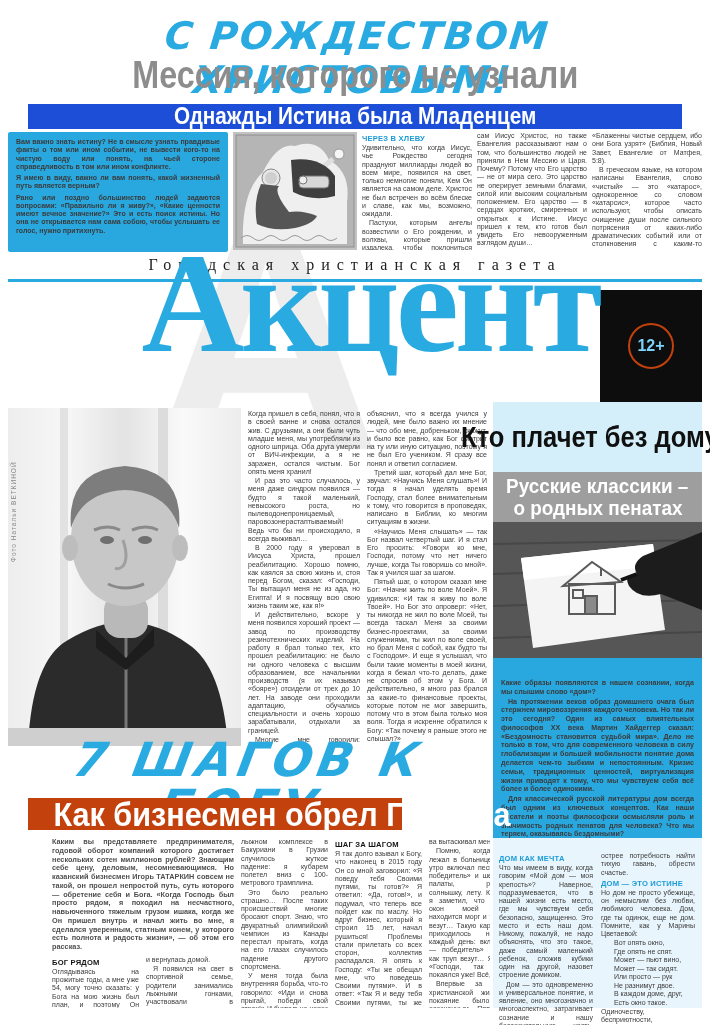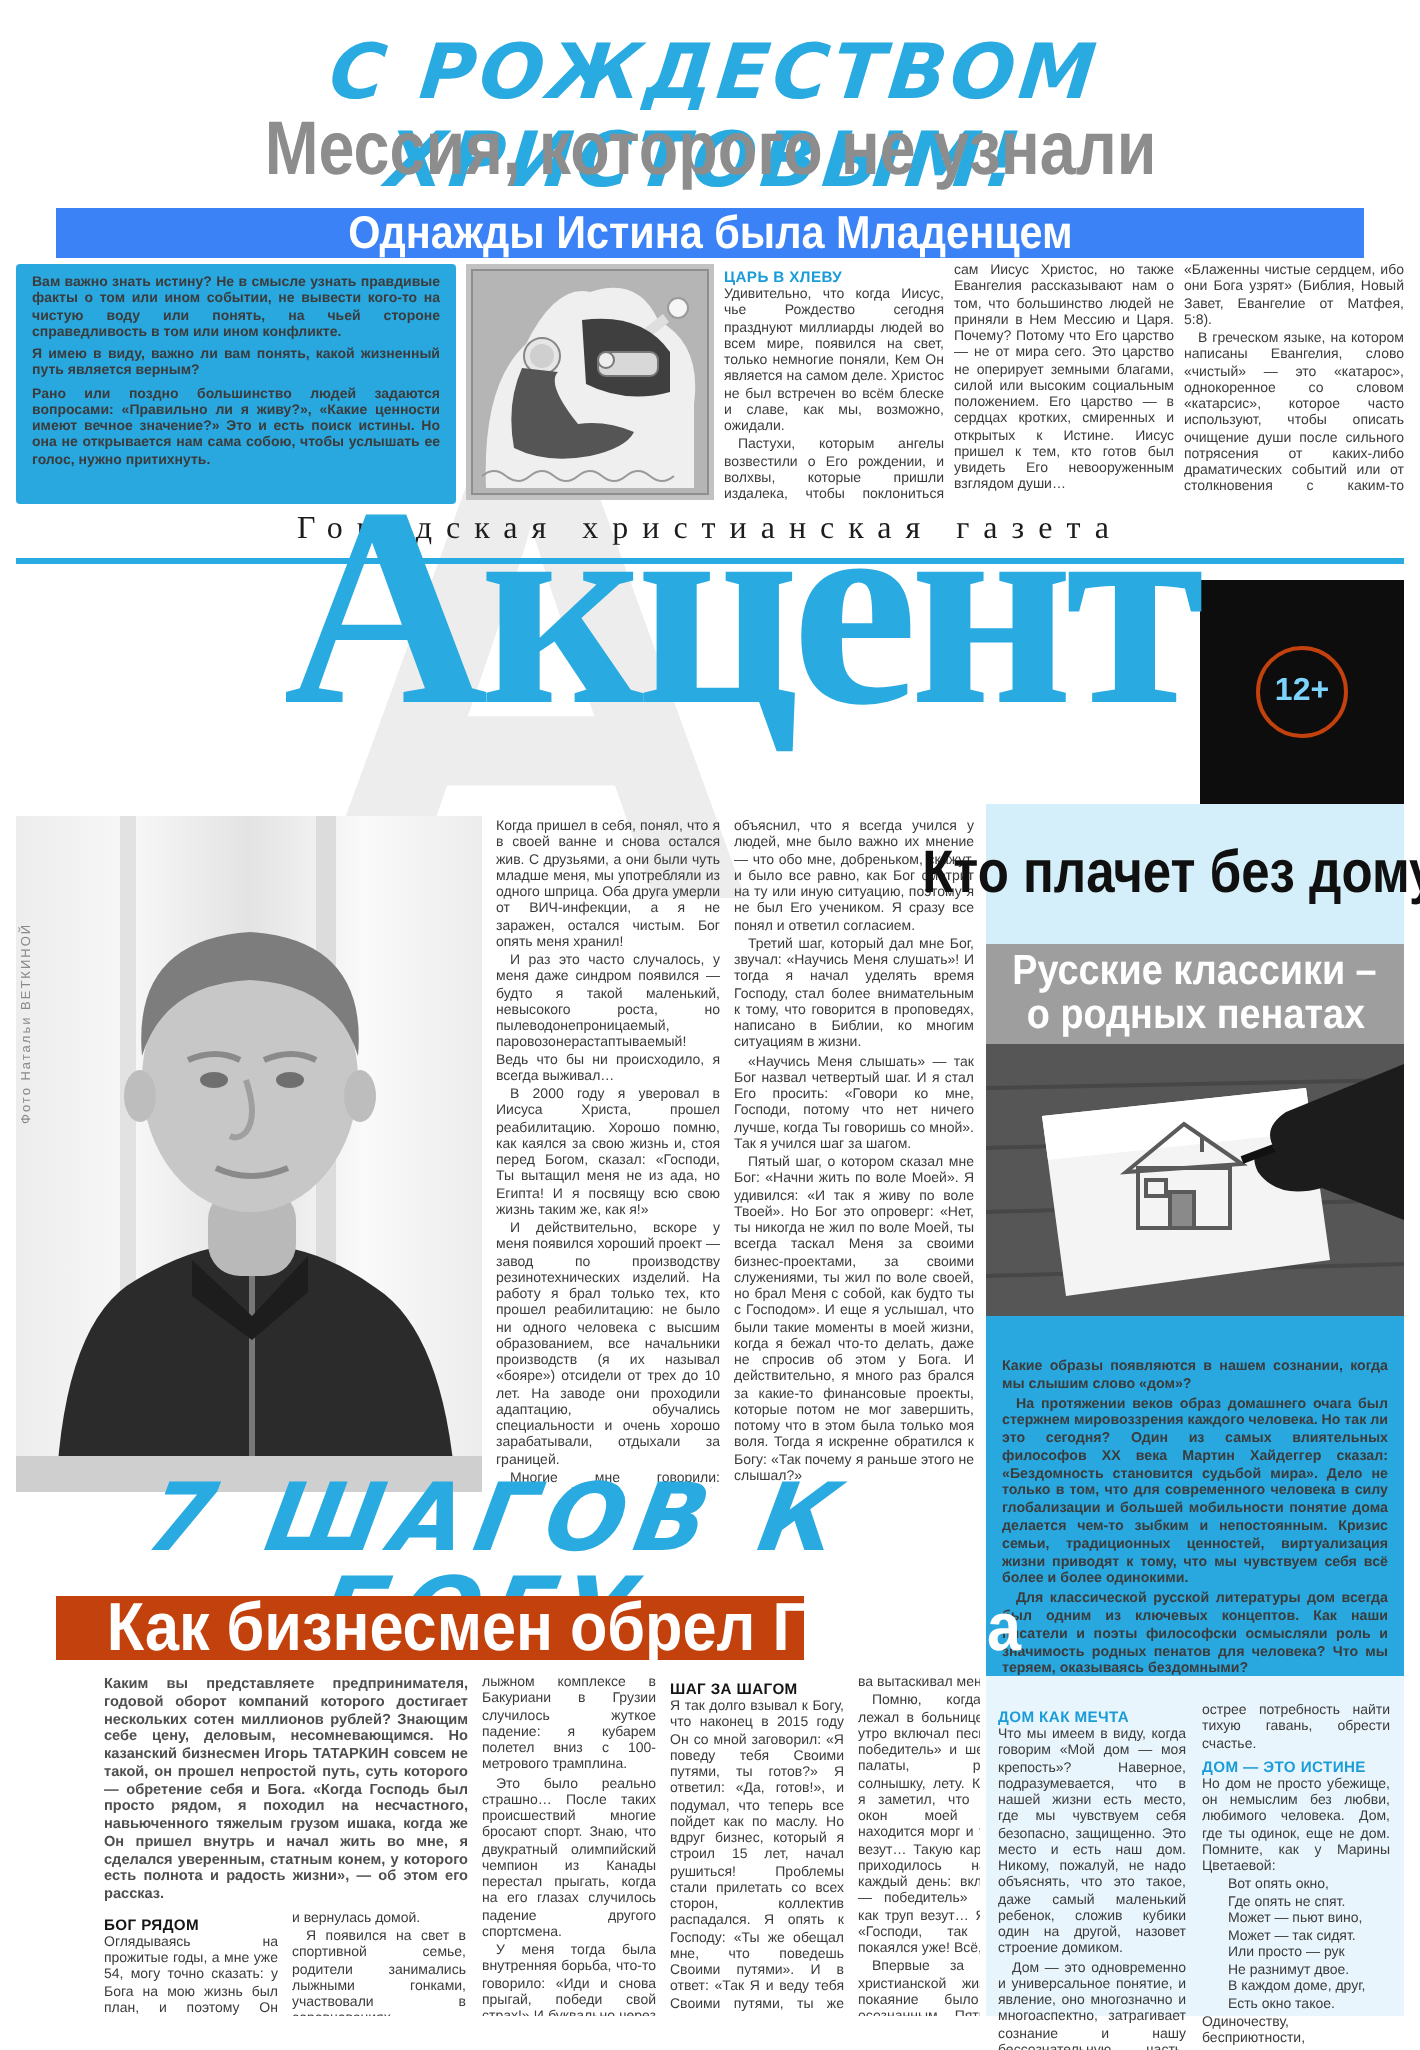--- a/index.html
+++ b/index.html
@@ -9,21 +9,21 @@
   .cond{display:inline-block;transform:scaleX(.85);transform-origin:50% 50%;white-space:nowrap;}
   .cond9{display:inline-block;transform:scaleX(.9);transform-origin:50% 50%;white-space:nowrap;}
 
   
   .script-head{width:710px;text-align:center;color:#29ABE2;
     font-family:"DejaVu Sans",sans-serif;font-weight:bold;font-style:italic;
     transform:skewX(-6deg);letter-spacing:2px;}
   #banner-script{top:14px;left:0;font-size:38px;}
   #banner-main{top:56px;left:0;width:710px;text-align:center;color:#8D8D8D;
     font-weight:bold;font-size:38px;line-height:1;}
-  #banner-bar{top:104px;left:28px;width:654px;height:25px;background:#3b82f6;
+  #banner-bar{top:104px;left:28px;width:654px;height:25px;background:#1d4ed8;
     color:#fff;font-weight:bold;font-size:23px;text-align:center;line-height:25px;}
 
   
   #top-row{top:132px;left:8px;width:694px;height:118px;display:flex;gap:5px;z-index:2;}
   #intro-box-1{width:228px;height:108px;background:#29A8E0;color:#fff;
     padding:6px 8px;font-size:7px;font-weight:bold;line-height:1.3;text-align:justify;
     border-radius:2px;overflow:hidden;}
   #intro-box-1 p{margin:0 0 3px;text-indent:0;}
   #nativity{width:124px;height:118px;flex:0 0 auto;}
   .top-col{width:110px;height:118px;overflow:hidden;flex:0 0 auto;}
@@ -116,21 +116,21 @@
       <line x1="100" y1="27" x2="76" y2="46" stroke="#dedede" stroke-width="5"></line>
       <path d="M58 28 Q88 24 102 44 L102 64 Q80 70 60 60 Z" fill="#3f3f3f"></path>
       <rect x="66" y="44" width="30" height="12" rx="4" fill="#d8d8d8" stroke="#777"></rect>
       <circle cx="70" cy="48" r="4" fill="#eee" stroke="#777"></circle>
       <circle cx="38" cy="46" r="9" fill="#e6e6e6" stroke="#888"></circle>
       <circle cx="38" cy="46" r="6" fill="#cfcfcf"></circle>
       <path d="M28 52 Q20 70 24 92 Q40 100 62 96 Q80 92 84 84 Q70 78 56 80 Q40 60 46 54 Z" fill="#555"></path>
       <path d="M8 106 q6 -5 12 0 q6 5 12 0 q6 -5 12 0 q6 5 12 0 q6 -5 12 0 q6 5 12 0 q6 -5 12 0 q6 5 12 0" stroke="#9a9a9a" fill="none"></path>
     </svg>
     <div class="top-col colseg">
-        <h4 class="seg-h">ЦАРЬ В ХЛЕВУ</h4>
+        <h4 class="seg-h">ЧЕРЕЗ В ХЛЕВУ</h4>
         <p class="seg-p">Удивительно, что когда Иисус, чье Рождество сегодня празднуют миллиарды людей во всем мире, появился на свет, только немногие поняли, Кем Он является на самом деле. Христос не был встречен во всём блеске и славе, как мы, возможно, ожидали.</p>
         <p class="seg-p">Пастухи, которым ангелы возвестили о Его рождении, и волхвы, которые пришли издалека, чтобы поклониться новорожденному Царю, — вот те немногие, кто смог увидеть в маленьком Иисусе Спасителя мира. Они не искали Его среди богатых и влиятельных, они нашли Его в хлеву, в поле, среди животных.</p>
       </div>
     <div class="top-col colseg">
         <p class="seg-p">сам Иисус Христос, но также Евангелия рассказывают нам о том, что большинство людей не приняли в Нем Мессию и Царя. Почему? Потому что Его царство — не от мира сего. Это царство не оперирует земными благами, силой или высоким социальным положением. Его царство — в сердцах кротких, смиренных и открытых к Истине. Иисус пришел к тем, кто готов был увидеть Его невооруженным взглядом души…</p>
         <h4 class="seg-h">ЧЕРЕЗ КАТАРСИС К ИСТИНЕ</h4>
       </div>
     <div class="top-col colseg">
         <p class="seg-p">«Блаженны чистые сердцем, ибо они Бога узрят» (Библия, Новый Завет, Евангелие от Матфея, 5:8).</p>
         <p class="seg-p">В греческом языке, на котором написаны Евангелия, слово «чистый» — это «катарос», однокоренное со словом «катарсис», которое часто используют, чтобы описать очищение души после сильного потрясения от каких-либо драматических событий или от столкновения с каким-то произведением искусства. Катарсис — это такое переживание, от которого всё наносное, суетное «стряхивается» от нас.</p>

